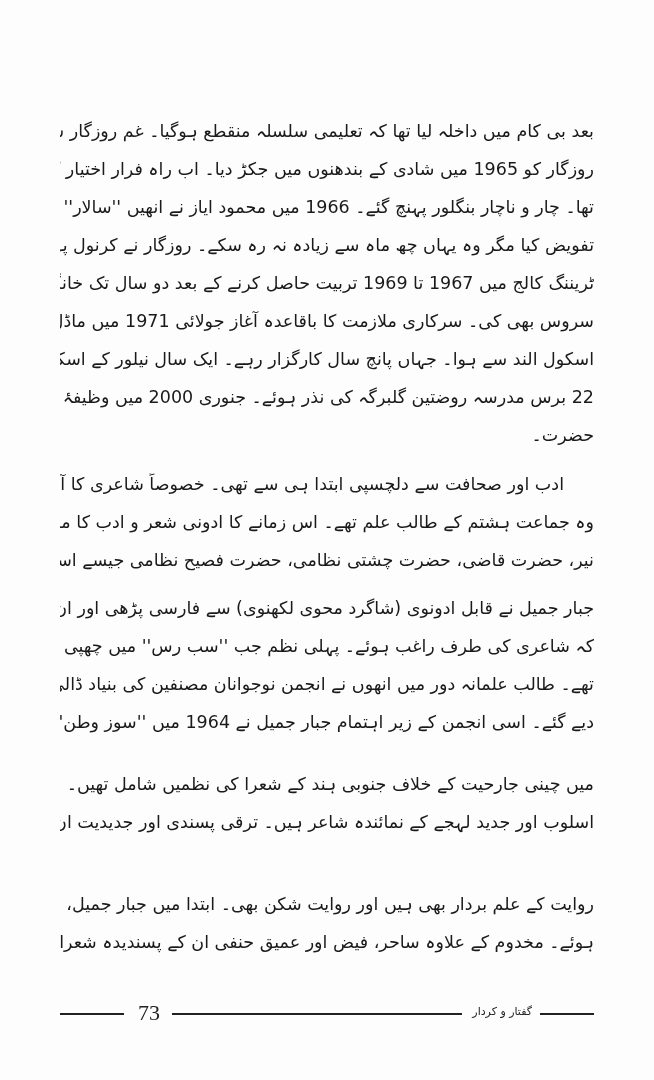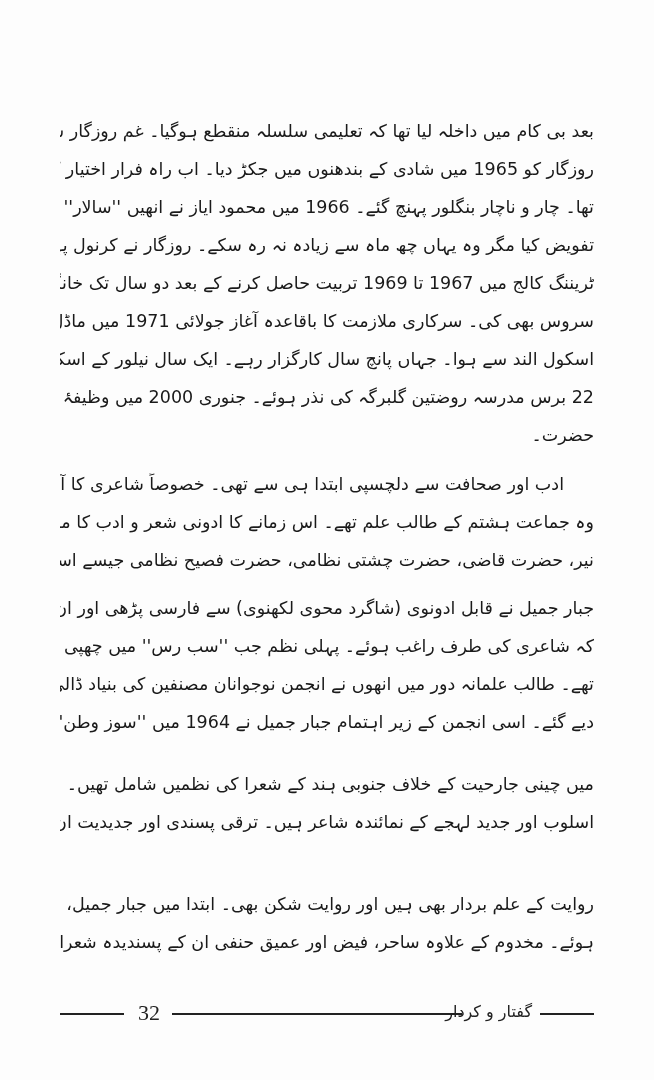--- a/index.html
+++ b/index.html
@@ -12,21 +12,21 @@
   .line.last { text-align-last:right; }
   .line.indent { padding-right:30px; width:504px; }
   .footer { position:absolute; left:60px; right:60px; top:1000px; height:26px; }
   .rule { position:absolute; top:13px; height:2px; background:#222; }
   .rule.left { left:0; width:64px; }
   .rule.mid { left:112px; width:290px; }
   .rule.right { right:0; width:54px; }
   .page-num { position:absolute; left:78px; top:0; font-family:"Liberation Serif", serif;
               font-size:22px; line-height:26px; color:#222; }
   .running-title { position:absolute; right:62px; top:2px; direction:rtl;
-                   font-size:16px; line-height:20px; color:#222; }
+                   font-size:11px; line-height:20px; color:#222; }
 </style>
 </head>
 <body>
 
 <div class="page">
 
   <div class="line" style="top:120px">بعد بی کام میں داخلہ لیا تھا کہ تعلیمی سلسلہ منقطع ہوگیا۔ غم روزگار ستانے لگا تو سرپرستوں نے اس بے</div>
   <div class="line" style="top:158px">روزگار کو 1965 میں شادی کے بندھنوں میں جکڑ دیا۔ اب راہ فرار اختیار کرنے کے سوا کوئی چارہ نہ</div>
   <div class="line" style="top:196px">تھا۔ چار و ناچار بنگلور پہنچ گئے۔ 1966 میں محمود ایاز نے انھیں ''سالار'' میں ترجمے و ترتیب کا کام</div>
   <div class="line" style="top:234px">تفویض کیا مگر وہ یہاں چھ ماہ سے زیادہ نہ رہ سکے۔ روزگار نے کرنول پہنچا دیا۔ جہاں کے ٹیچرس</div>
@@ -44,18 +44,18 @@
   <div class="line" style="top:635px">کہ شاعری کی طرف راغب ہوئے۔ پہلی نظم جب ''سب رس'' میں چھپی تو وہ دہم کے طالب علم</div>
   <div class="line" style="top:673px">تھے۔ طالب علمانہ دور میں انھوں نے انجمن نوجوانان مصنفین کی بنیاد ڈالی جس کے وہ سکریٹری بنا</div>
   <div class="line" style="top:711px">دیے گئے۔ اسی انجمن کے زیر اہتمام جبار جمیل نے 1964 میں ''سوز وطن'' شائع کیا۔ اس انتخاب</div>
   <div class="line" style="top:773px">میں چینی جارحیت کے خلاف جنوبی ہند کے شعرا کی نظمیں شامل تھیں۔ بلاشبہ جبار جمیل آج جدید</div>
   <div class="line" style="top:811px">اسلوب اور جدید لہجے کے نمائندہ شاعر ہیں۔ ترقی پسندی اور جدیدیت ان کے لیے ذیلی باتیں ہیں وہ</div>
   <div class="line" style="top:893px">روایت کے علم بردار بھی ہیں اور روایت شکن بھی۔ ابتدا میں جبار جمیل، مخدوم محی الدین سے متاثر</div>
   <div class="line" style="top:931px">ہوئے۔ مخدوم کے علاوہ ساحر، فیض اور عمیق حنفی ان کے پسندیدہ شعرا ہیں۔ اساتذہ میں غالب کے معتقد</div>
 
   <div class="footer">
     <div class="rule left"></div>
-    <div class="page-num">32</div>
+    <div class="page-num">73</div>
     <div class="rule mid"></div>
     <div class="running-title">گفتار و کردار</div>
     <div class="rule right"></div>
   </div>
 </div>
 
 </body></html>

